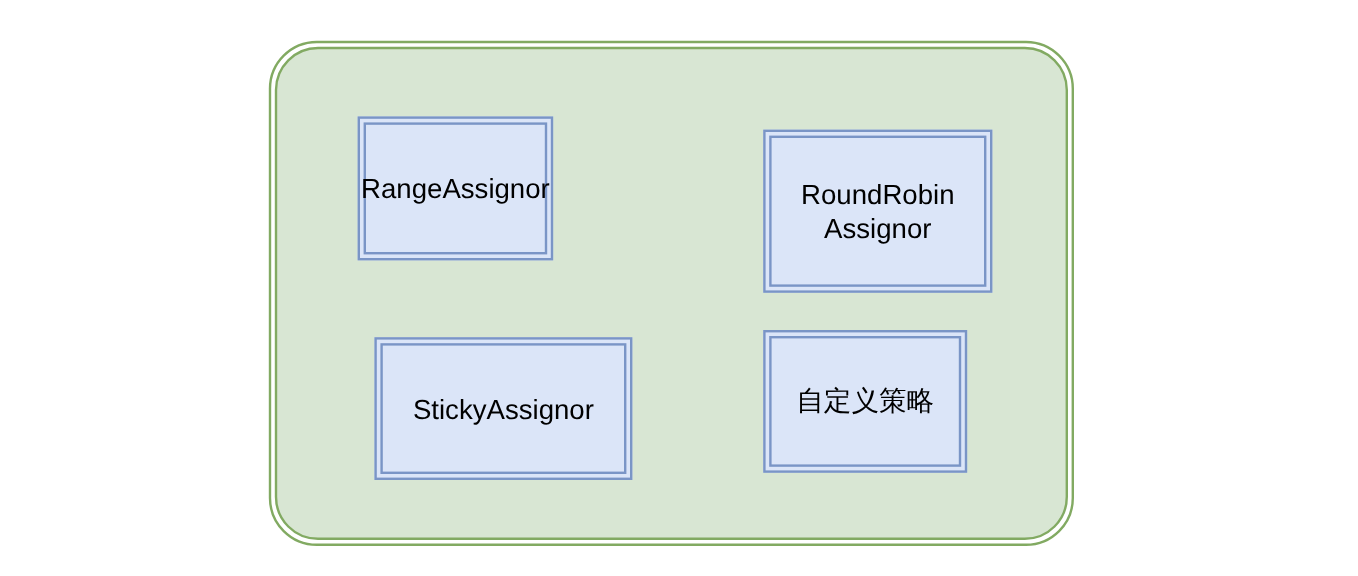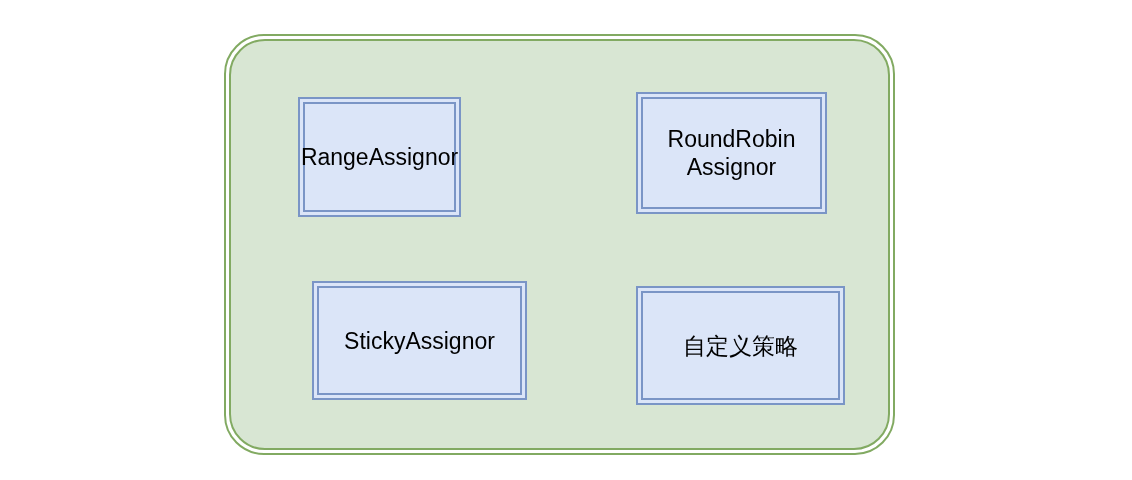--- a/index.html
+++ b/index.html
@@ -69,23 +69,23 @@
     color: #000000;
     font-size: 23px;
     line-height: 28px;
     text-align: center;
     white-space: pre-line;
     letter-spacing: 0px;
   }
 
   
   #node-range        { left: 298px; top:  97px; width: 163px; height: 120px; }
-  #node-roundrobin   { left: 636px; top:  92px; width: 191px; height: 122px; }
+  #node-roundrobin   { left: 636px; top:  108px; width: 191px; height: 136px; }
   #node-sticky       { left: 312px; top: 281px; width: 215px; height: 119px; }
-  #node-custom       { left: 636px; top: 286px; width: 209px; height: 119px; }
+  #node-custom       { left: 636px; top: 275px; width: 170px; height: 119px; }
 
   .cjk { font-family: "DejaVu Sans", "Liberation Sans", sans-serif; }
 </style>
 </head>
 <body>
 
 <div id="canvas">
 
   <div class="group-container">
     <div class="group-container-inner"></div>

